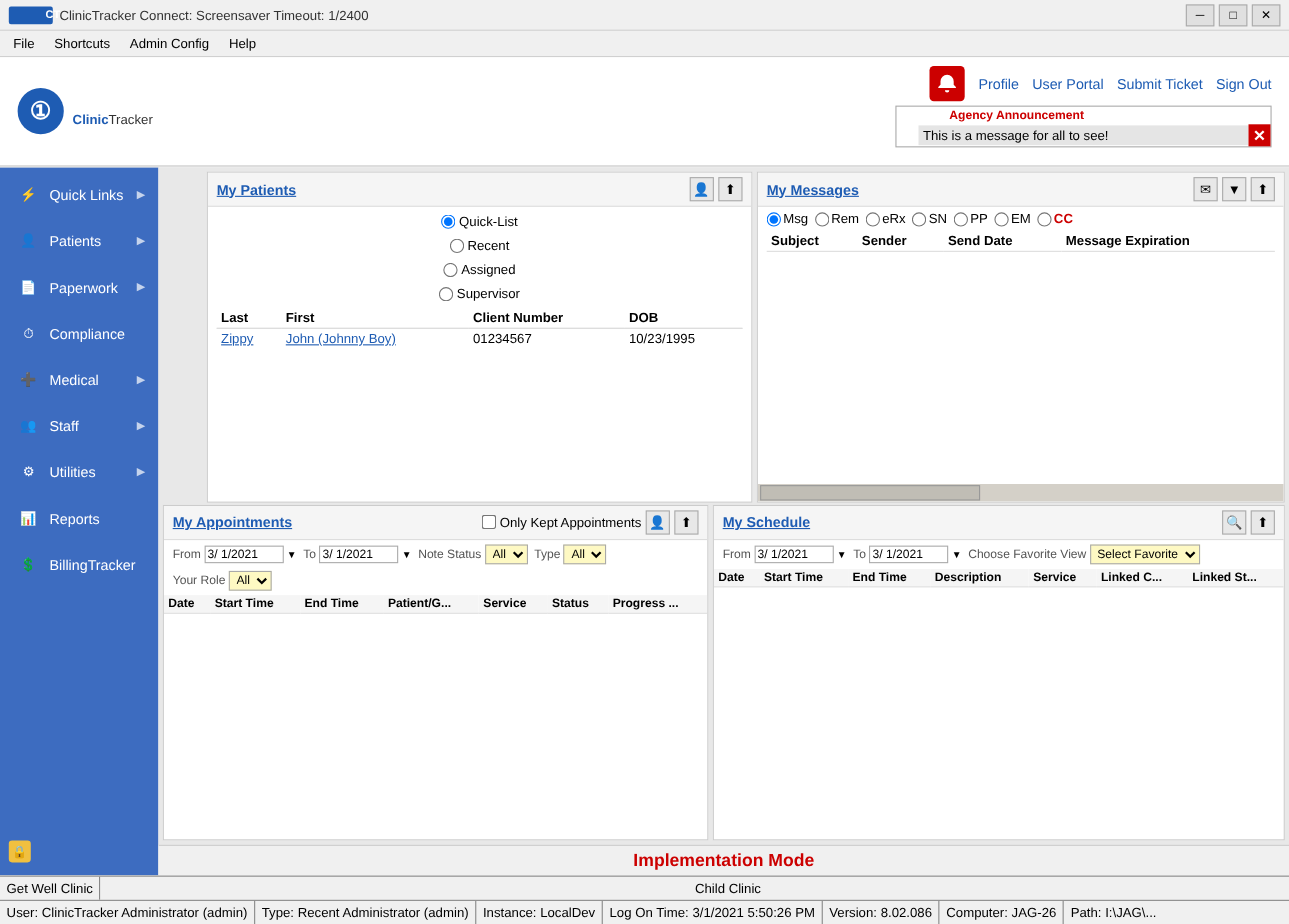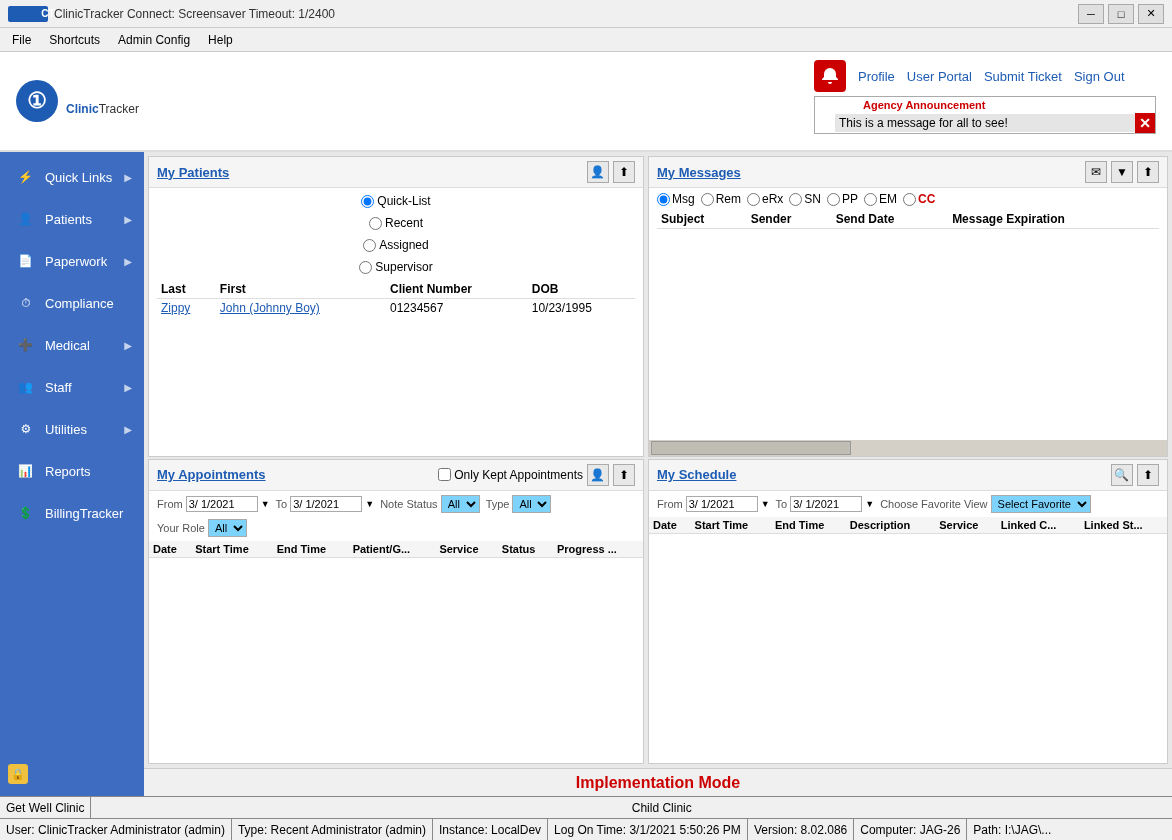--- a/index.html
+++ b/index.html
@@ -17,21 +17,21 @@
     .menu-bar { background: #f0f0f0; height: 24px; display: flex; align-items: center; padding: 0 4px; border-bottom: 1px solid #ccc; gap: 2px; }
     .menu-item { padding: 2px 8px; cursor: pointer; font-size: 12px; }
 
     
     .header { background: white; height: 100px; display: flex; align-items: center; padding: 0 16px; border-bottom: 2px solid #ddd; position: relative; }
     .logo-area { display: flex; align-items: center; gap: 0; }
     .logo-circle { width: 42px; height: 42px; border-radius: 50%; background: #1e5cb3; color: white; display: flex; align-items: center; justify-content: center; font-size: 22px; font-weight: bold; margin-right: 8px; }
     .logo-text { font-size: 36px; font-weight: bold; color: #1e5cb3; }
     .logo-text span { color: #333; font-weight: normal; }
 
-    .header-right { position: absolute; right: 16px; top: 8px; display: flex; flex-direction: column; align-items: flex-start; gap: 4px; }
+    .header-right { position: absolute; right: 16px; top: 8px; display: flex; flex-direction: column; align-items: flex-end; gap: 4px; }
     .header-nav { display: flex; align-items: center; gap: 12px; }
     .header-nav-icon { background: #cc0000; width: 32px; height: 32px; border-radius: 4px; display: flex; align-items: center; justify-content: center; cursor: pointer; }
     .header-nav-icon svg { width: 20px; height: 20px; }
     .header-nav a { color: #1e5cb3; text-decoration: none; font-size: 13px; cursor: pointer; }
 
     .agency-announcement { border: 1px solid #aaa; background: white; }
     .agency-announcement-label { color: #cc0000; font-size: 11px; padding: 2px 4px; font-weight: bold; margin-left: 44px; }
     .agency-announcement-content { display: flex; align-items: center; }
     .agency-announcement-content input { border: none; outline: none; font-size: 12px; padding: 2px 4px; width: 280px; background: #e5e5e5; margin-left: 20px; }
     .agency-clear-btn { background: #cc0000; color: white; border: none; cursor: pointer; width: 20px; height: 20px; display: flex; align-items: center; justify-content: center; font-size: 14px; font-weight: bold; }
@@ -47,21 +47,21 @@
     .sidebar-arrow { font-size: 10px; opacity: 0.7; }
     .sidebar-bottom { margin-top: auto; padding: 8px; }
     .sidebar-lock { width: 20px; height: 20px; background: #f0c040; border-radius: 3px; display: flex; align-items: center; justify-content: center; font-size: 11px; cursor: pointer; }
 
     
     .content-area { flex: 1; background: #e8e8e8; display: flex; flex-direction: column; overflow: hidden; }
 
     
     .panels-row { display: flex; flex: 1; overflow: hidden; gap: 4px; padding: 4px; }
     .panel { background: white; border: 1px solid #ccc; display: flex; flex-direction: column; overflow: hidden; }
-    .panel-left { flex: 0 0 500px; }
+    .panel-left { flex: 0 0 500px; margin-left: 40px; }
     .panel-right { flex: 1; }
 
     
     .panel-header { background: #f5f5f5; border-bottom: 1px solid #ddd; padding: 4px 8px; display: flex; align-items: center; justify-content: space-between; }
     .panel-title { color: #1e5cb3; text-decoration: underline; font-size: 13px; font-weight: bold; cursor: pointer; }
     .panel-header-actions { display: flex; gap: 4px; }
     .panel-btn { width: 22px; height: 22px; border: 1px solid #aaa; background: #e8e8e8; cursor: pointer; display: flex; align-items: center; justify-content: center; font-size: 12px; }
 
     
     .patients-panel { padding: 6px 8px; }
@@ -75,21 +75,21 @@
     
     .messages-panel { padding: 4px 8px; }
     .messages-radio-group { display: flex; align-items: center; gap: 6px; flex-wrap: wrap; margin-bottom: 4px; }
     .msg-radio { display: flex; align-items: center; gap: 2px; cursor: pointer; font-size: 12px; }
     .cc-label { color: #cc0000; font-weight: bold; }
     .messages-table { width: 100%; border-collapse: collapse; }
     .messages-table th { text-align: left; padding: 2px 4px; font-weight: bold; font-size: 12px; border-bottom: 1px solid #ddd; }
     .appointments-filters { padding: 4px 8px; display: flex; align-items: center; gap: 6px; flex-wrap: wrap; }
     .filter-group { display: flex; align-items: center; gap: 3px; }
     .filter-label { font-size: 11px; color: #555; }
-    .filter-select { border: 1px solid #aaa; padding: 1px 2px; font-size: 11px; background: #7dd3fc; }
+    .filter-select { border: 1px solid #aaa; padding: 1px 2px; font-size: 11px; background: #fef9c3; }
     .filter-date { border: 1px solid #aaa; padding: 1px 2px; font-size: 11px; background: white; width: 72px; }
     .checkbox-label { display: flex; align-items: center; gap: 3px; font-size: 11px; cursor: pointer; }
     .appt-table { width: 100%; border-collapse: collapse; flex: 1; }
     .appt-table th { text-align: left; padding: 2px 4px; font-size: 11px; font-weight: bold; border-bottom: 1px solid #ddd; background: #f5f5f5; white-space: nowrap; }
 
     
     .schedule-filters { padding: 4px 8px; display: flex; align-items: center; gap: 6px; flex-wrap: wrap; }
     .schedule-table { width: 100%; border-collapse: collapse; }
     .schedule-table th { text-align: left; padding: 2px 4px; font-size: 11px; font-weight: bold; border-bottom: 1px solid #ddd; background: #f5f5f5; white-space: nowrap; }
 

